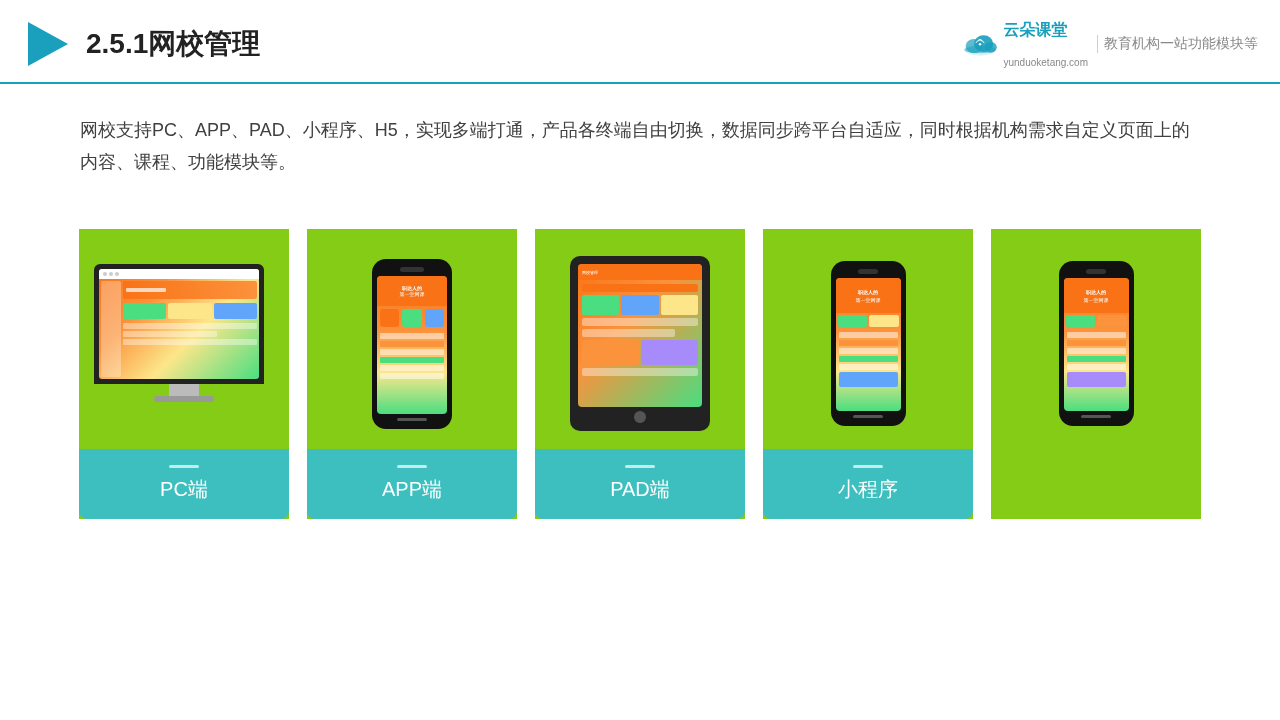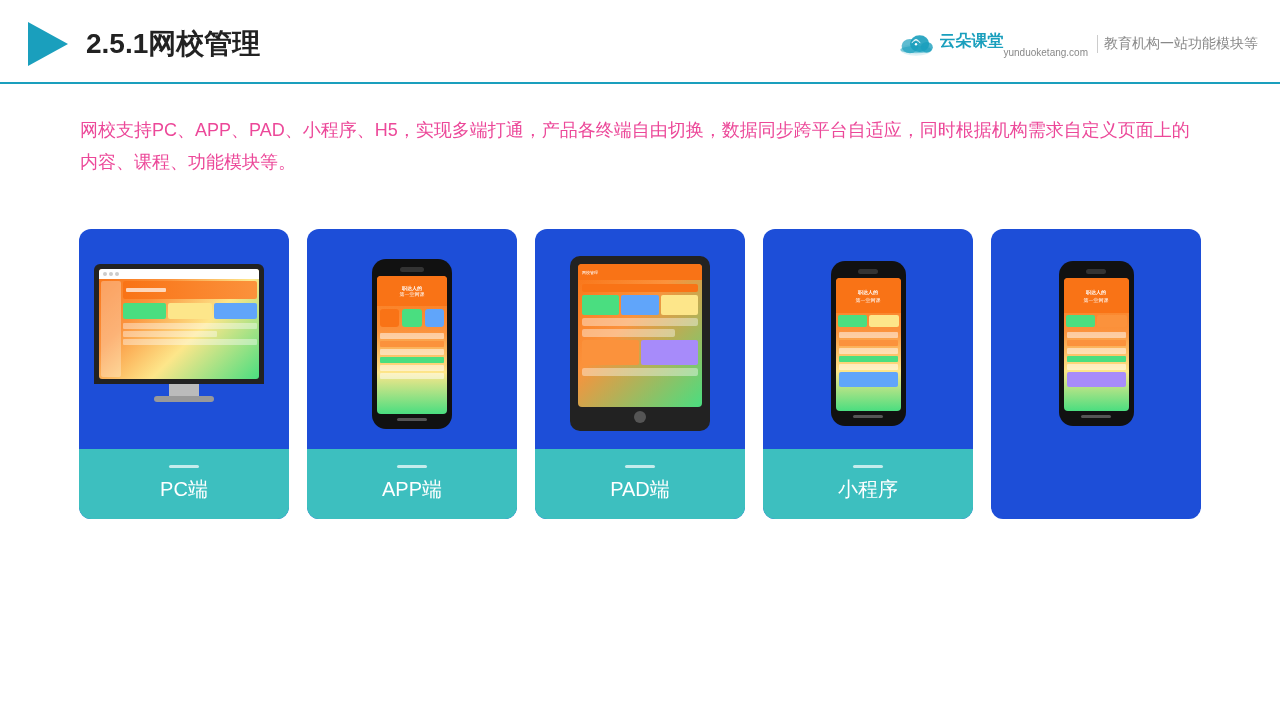--- a/index.html
+++ b/index.html
@@ -32,36 +32,36 @@
     .page-title {
       font-size: 28px;
       font-weight: bold;
       color: #222;
     }
 
     
     .description {
       padding: 30px 80px 20px 80px;
       font-size: 18px;
-      color: #ec4899;
+      color: #404040;
       line-height: 1.8;
     }
 
     
     .cards-container {
       display: flex;
       justify-content: center;
       gap: 18px;
       padding: 20px 50px;
       margin-top: 10px;
     }
 
     .card {
-      background: #1d4ed8;
-      border-radius: 12px;
+      background: #84cc16;
+      border-radius: 0;
       width: 210px;
       display: flex;
       flex-direction: column;
       align-items: center;
       overflow: hidden;
       flex-shrink: 0;
     }
 
     .card-image-area {
       width: 100%;
@@ -283,20 +283,21 @@
 
     
     .cloud-logo {
       display: flex;
       align-items: center;
       gap: 5px;
     }
     .cloud-svg { width: 36px; height: 28px; }
     .logo-text-block {
       display: flex;
+      flex-direction: column;
     }
     .logo-main-text {
       font-size: 16px;
       font-weight: bold;
       color: #1a9fbd;
     }
     .logo-sub-text {
       font-size: 10px;
       color: #888;
       margin-top: 16px;

